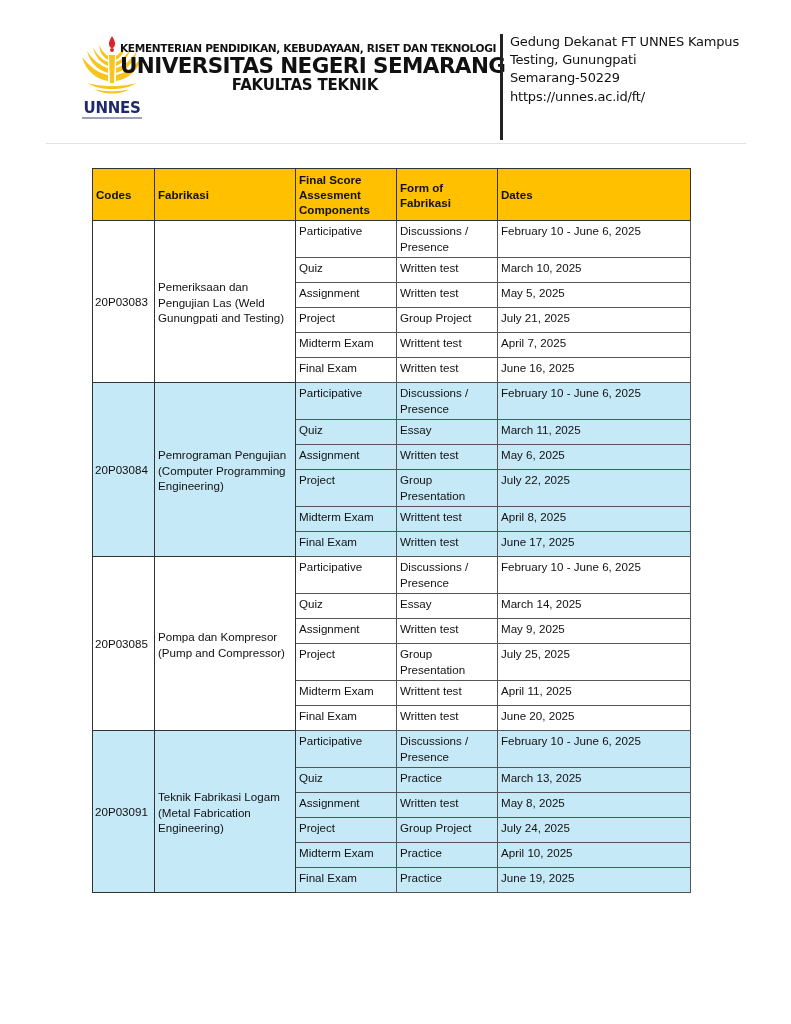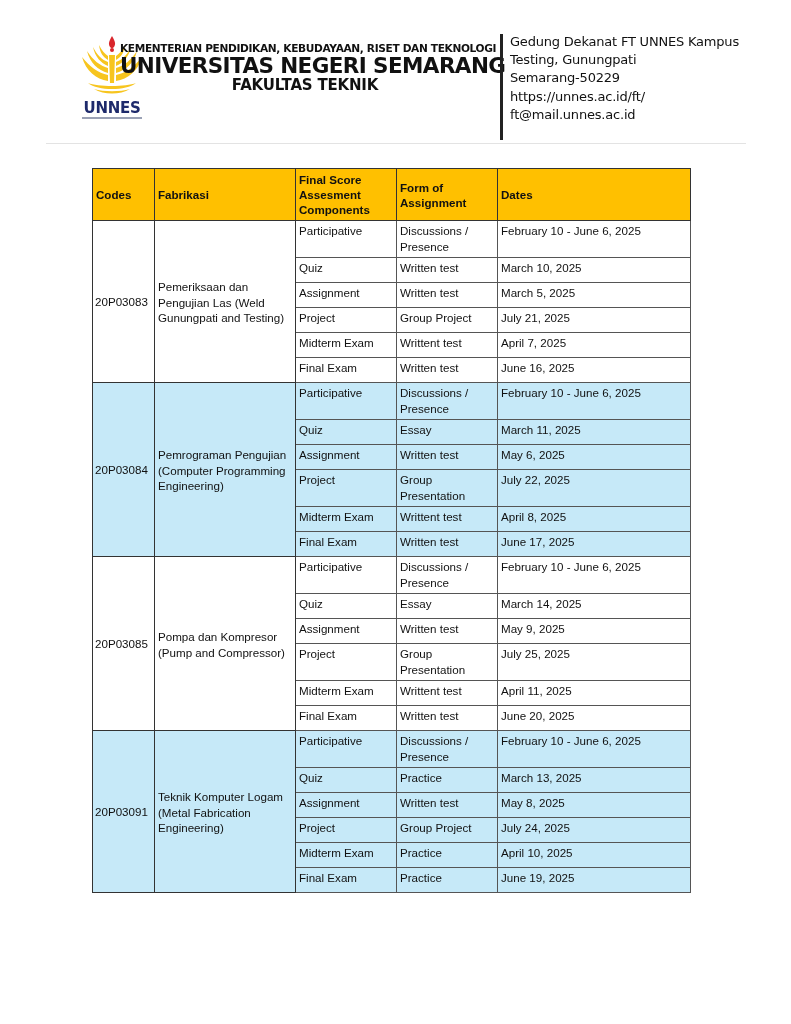--- a/index.html
+++ b/index.html
@@ -77,61 +77,60 @@
     <span class="faculty">FAKULTAS TEKNIK</span>
   </div>
 
   <div class="vbar"></div>
 
   <div class="contact">
     <span>Gedung Dekanat FT UNNES Kampus</span>
     <span>Testing, Gunungpati</span>
     <span>Semarang-50229</span>
     <span>https://unnes.ac.id/ft/</span>
-    <span>ft@mail.unnes.ac.id</span>
   </div>
 
   <div class="hr"></div>
 </div>
 
 <table class="schedule">
   <colgroup>
       <col class="c1">
       <col class="c2">
       <col class="c3">
       <col class="c4">
       <col class="c5">
     </colgroup>
   <thead>
     <tr>
       <th>Codes</th>
       <th>Fabrikasi</th>
       <th>Final Score Assesment Components</th>
-      <th>Form of Assignment</th>
+      <th>Form of Fabrikasi</th>
       <th>Dates</th>
     </tr>
   </thead>
 
 <tbody class="g-white">
       <tr class="r36">
         <td class="code" rowspan="6">20P03083</td>
         <td class="subject" rowspan="6">Pemeriksaan dan Pengujian Las (Weld Gunungpati and Testing)</td>
         <td class="sub">Participative</td>
         <td class="form">Discussions / Presence</td>
         <td class="date">February 10  - June 6, 2025</td>
       </tr>
       <tr class="r25">
         <td class="sub">Quiz</td>
         <td class="form">Written test</td>
         <td class="date">March 10, 2025</td>
       </tr>
       <tr class="r25">
         <td class="sub">Assignment</td>
         <td class="form">Written test</td>
-        <td class="date">March 5, 2025</td>
+        <td class="date">May 5, 2025</td>
       </tr>
       <tr class="r25">
         <td class="sub">Project</td>
         <td class="form">Group Project</td>
         <td class="date">July 21, 2025</td>
       </tr>
       <tr class="r25">
         <td class="sub">Midterm Exam</td>
         <td class="form">Writtent test</td>
         <td class="date">April 7, 2025</td>
@@ -206,21 +205,21 @@
       </tr>
       <tr class="r25">
         <td class="sub">Final Exam</td>
         <td class="form">Written test</td>
         <td class="date">June 20, 2025</td>
       </tr>
     </tbody>
     <tbody class="g-blue">
       <tr class="r36">
         <td class="code" rowspan="6">20P03091</td>
-        <td class="subject" rowspan="6">Teknik Komputer Logam (Metal Fabrication Engineering)</td>
+        <td class="subject" rowspan="6">Teknik Fabrikasi Logam (Metal Fabrication Engineering)</td>
         <td class="sub">Participative</td>
         <td class="form">Discussions / Presence</td>
         <td class="date">February 10  - June 6, 2025</td>
       </tr>
       <tr class="r25">
         <td class="sub">Quiz</td>
         <td class="form">Practice</td>
         <td class="date">March 13, 2025</td>
       </tr>
       <tr class="r25">

